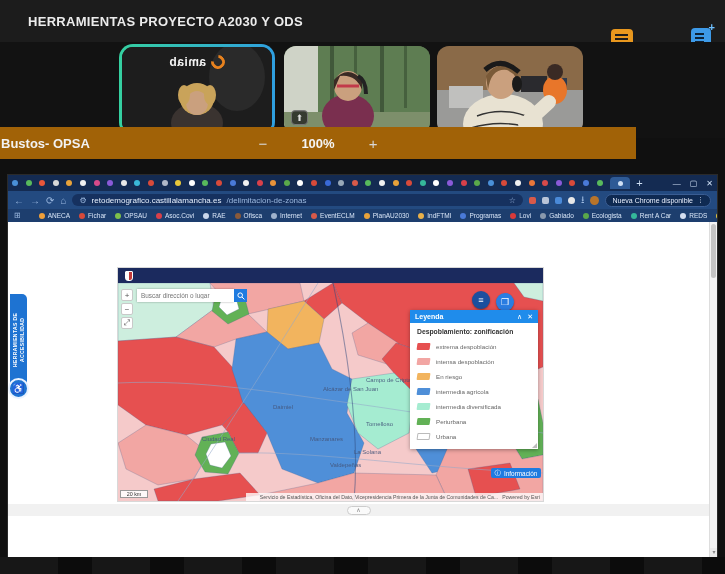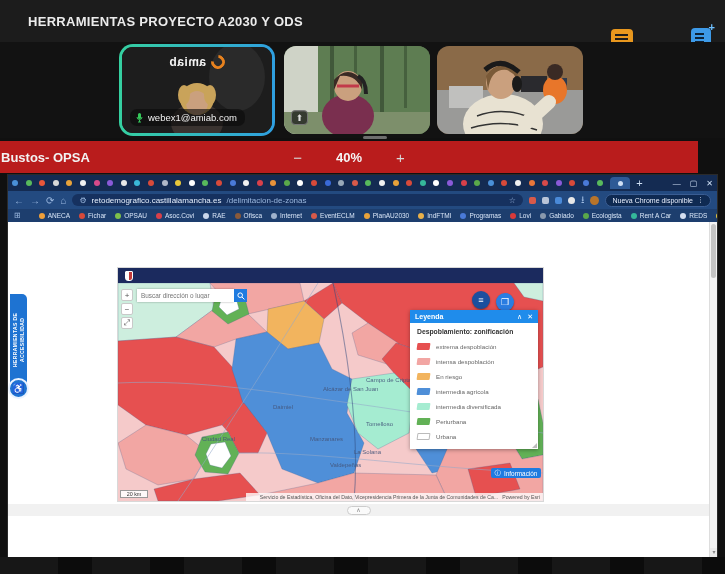--- a/index.html
+++ b/index.html
@@ -27,21 +27,21 @@
   .thumb1 { width:100%; height:100%; border-radius:11px; overflow:hidden; background:#1d1d1d; position:relative; }
   .logo-amiab { position:absolute; left:0; right:0; top:8px; display:flex; justify-content:center; gap:5px; align-items:center; transform:scaleX(-1); }
   .logo-dot { width:14px; height:14px; border-radius:50%; border:3.5px solid #e8821e; border-top-color:transparent; transform:rotate(40deg); }
   .logo-txt { color:#f2f2f2; font-size:12px; font-weight:bold; letter-spacing:.5px; }
   .name-pill { position:absolute; left:8px; bottom:7px; background:rgba(10,10,10,.62); border-radius:7px; padding:3px 8px 3px 6px; display:flex; align-items:center; gap:5px; }
   .name-pill span.lbl { color:#f0f0f0; font-size:9.5px; }
   .share-chip { position:absolute; left:7px; bottom:9px; width:17px; height:15px; background:rgba(25,25,25,.72); border:1px solid #777; border-radius:4px; color:#ddd; font-size:9px; display:flex; align-items:center; justify-content:center; }
   .drag-handle { position:absolute; left:363px; top:136px; width:24px; height:3px; border-radius:2px; background:#6e6e6e; }
 
   
-  .ctl-row { position:absolute; left:0; top:141px; width:698px; height:32px; background:#b91c1c; display:flex; align-items:center; }
+  .ctl-row { position:absolute; left:0; top:127px; width:636px; height:32px; background:#a16207; display:flex; align-items:center; }
   .share-label { position:absolute; left:1px; color:#f2f2f2; font-size:13px; font-weight:bold; }
   .zoom-ctls { position:absolute; left:0; right:0; display:flex; justify-content:center; align-items:center; gap:34px; }
   .zbtn { color:#d8d8d8; font-size:15px; cursor:pointer; background:none; border:none; font-family:inherit; }
   .zlevel { color:#f5f5f5; font-size:13px; font-weight:bold; }
 
   
   .share-screen { position:absolute; left:8px; top:175px; width:709px; height:382px; background:#fff; outline:1px solid #2a2a2a; }
   .tabstrip { position:absolute; left:0; top:0; width:709px; height:16px; background:#142b52; display:flex; align-items:center; padding:0 4px; }
   .fav { width:6px; height:6px; border-radius:50%; flex:0 0 auto; margin-right:7.6px; }
   .tab-on { width:20px; height:12px; background:#2e5a96; border-radius:4px 4px 0 0; margin-right:4px; display:flex; align-items:center; justify-content:center; }
@@ -148,27 +148,20 @@
           <ellipse cx="75" cy="76" rx="26" ry="20" fill="#3a3330"></ellipse>
           <ellipse cx="75" cy="52" rx="17" ry="16" fill="#c9a35a"></ellipse>
           <ellipse cx="75" cy="56" rx="11" ry="12" fill="#caa07e"></ellipse>
           <ellipse cx="62" cy="48" rx="6" ry="10" fill="#c9a35a"></ellipse>
           <ellipse cx="88" cy="48" rx="6" ry="10" fill="#c9a35a"></ellipse>
         </svg>
         <div class="logo-amiab">
           <span class="logo-dot"></span>
           <span class="logo-txt">amiab</span>
         </div>
-        <div class="name-pill">
-          <svg width="7" height="10" viewBox="0 0 7 10">
-            <rect x="2" y="0" width="3" height="6" rx="1.5" fill="#35c75a"></rect>
-            <path d="M1,4 a2.5,2.5 0 0 0 5,0 M3.5,7 L3.5,9 M2,9 L5,9" stroke="#35c75a" stroke-width="1" fill="none"></path>
-          </svg>
-          <span class="lbl">webex1@amiab.com</span>
-        </div>
       </div>
     </div>
 
     <div class="thumb" style="left:284px; width:146px;">
       <svg width="146" height="88" viewBox="0 0 146 88">
         <rect width="146" height="88" fill="#55714c"></rect>
         <rect x="0" y="0" width="34" height="88" fill="#cfd3c7"></rect>
         <rect x="34" y="0" width="112" height="88" fill="#5e7d52"></rect>
         <rect x="46" y="0" width="4" height="70" fill="#41583a"></rect>
         <rect x="70" y="0" width="3" height="64" fill="#46603e"></rect>
@@ -203,21 +196,21 @@
       </svg>
     </div>
   </div>
 
   <div class="drag-handle"></div>
 
   <div class="ctl-row">
     <div class="share-label">Bustos- OPSA</div>
     <div class="zoom-ctls">
       <button class="zbtn">−</button>
-      <span class="zlevel">40%</span>
+      <span class="zlevel">100%</span>
       <button class="zbtn">+</button>
     </div>
   </div>
 
   <div class="share-screen">
 
     <div class="tabstrip">
       <span style="display:flex;align-items:center;">
           <span class="fav" style="background: rgb(74, 144, 216);"></span>
           <span class="fav" style="background: rgb(88, 185, 92);"></span>

